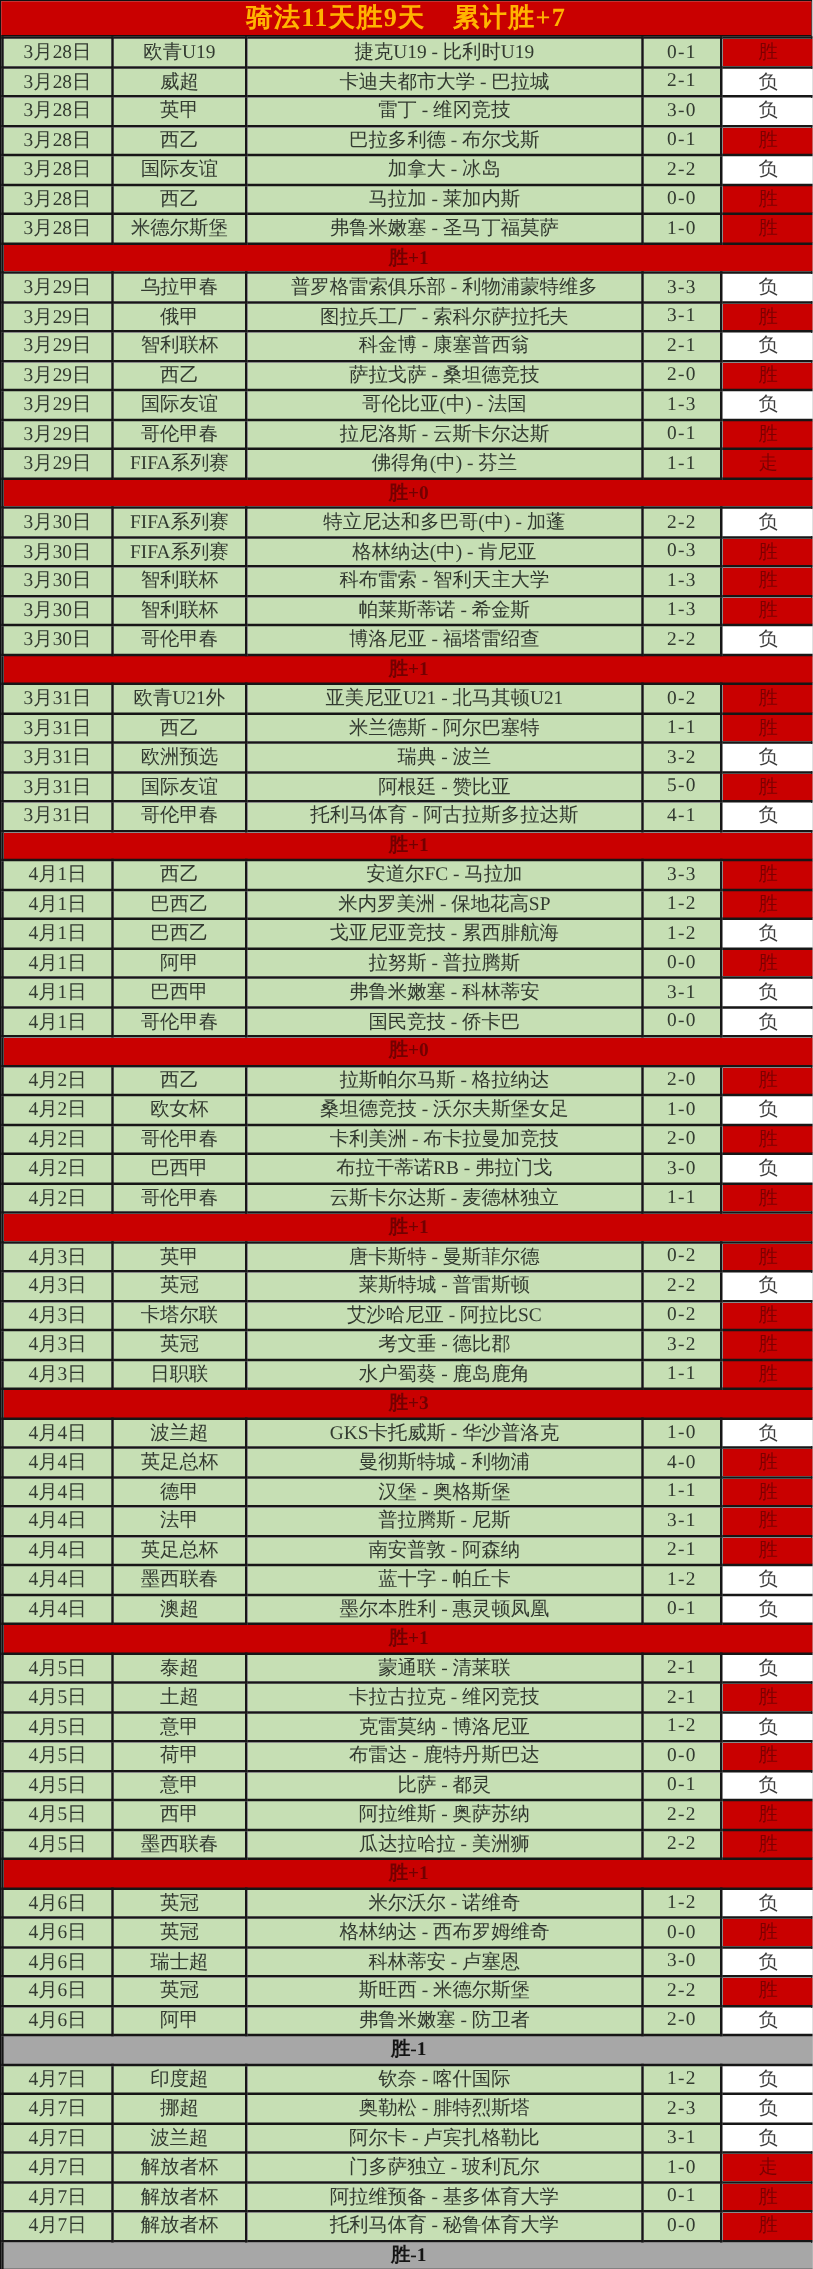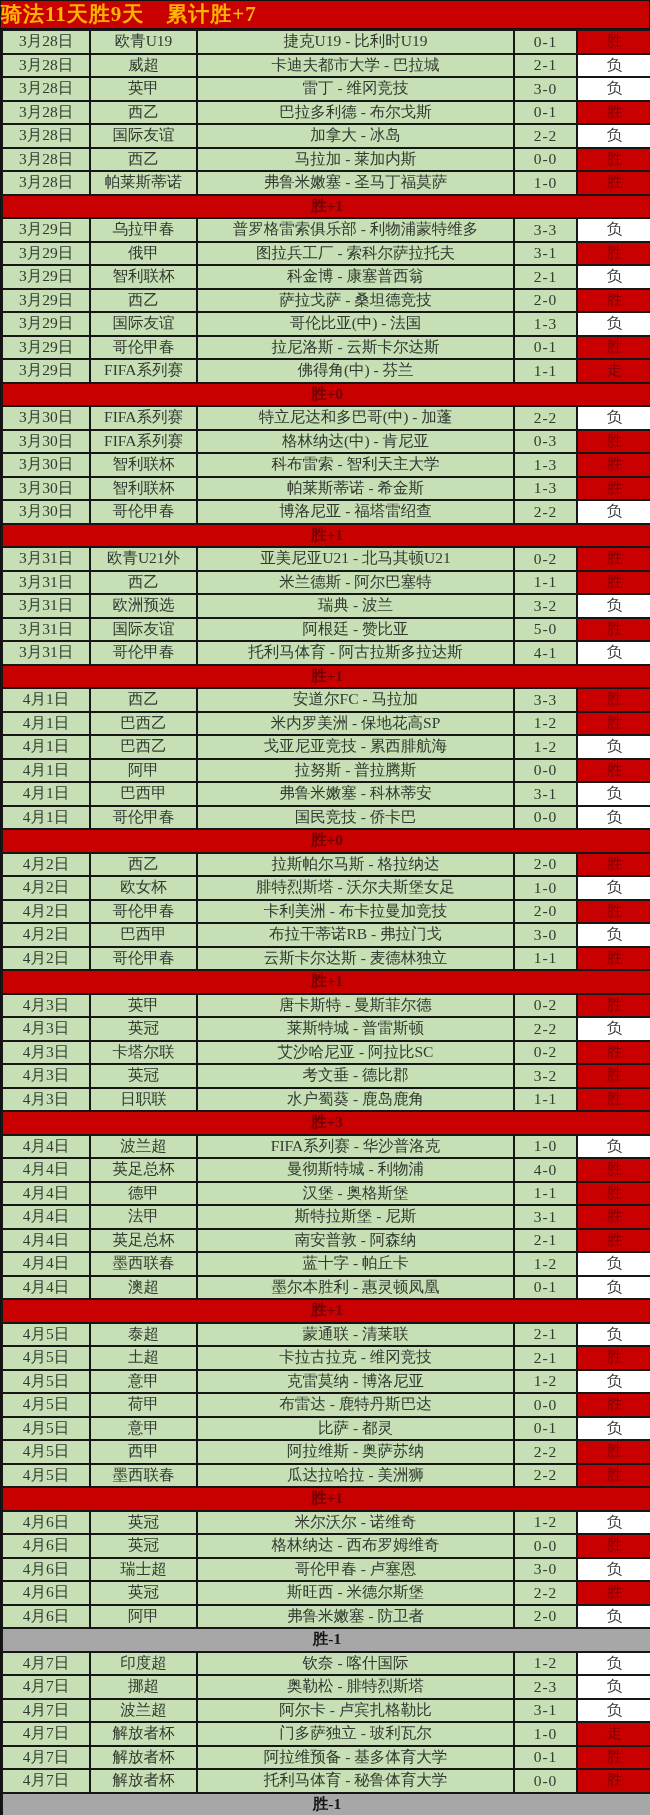--- a/index.html
+++ b/index.html
@@ -9,20 +9,21 @@
     border:1px solid #111;
     box-sizing:border-box;
   }
   .title-bar{
     height:27px;
     line-height:27px;
     background:#c90000;
     color:#ffb400;
     font-size:21px;
     font-weight:bold;
+    text-align:center;
     letter-spacing:1px;
     border-bottom:1px solid #111;
   }
   table.results{
     width:100%;
     border-collapse:collapse;
     table-layout:fixed;
   }
   table.results td{
     height:23.5px;
@@ -103,21 +104,21 @@
         </tr>
         <tr>
           <td class="c-date">3月28日</td>
           <td class="c-league">西乙</td>
           <td class="c-match">马拉加 - 莱加内斯</td>
           <td class="c-score">0-0</td>
           <td class="c-result win">胜</td>
         </tr>
         <tr>
           <td class="c-date">3月28日</td>
-          <td class="c-league">帕莱斯蒂诺</td>
+          <td class="c-league">米德尔斯堡</td>
           <td class="c-match">弗鲁米嫩塞 - 圣马丁福莫萨</td>
           <td class="c-score">1-0</td>
           <td class="c-result win">胜</td>
         </tr>
         <tr class="sep red">
           <td class="sep-cell" colspan="5">胜+1</td>
         </tr>
         <tr>
           <td class="c-date">3月29日</td>
           <td class="c-league">乌拉甲春</td>
@@ -294,21 +295,21 @@
         <tr>
           <td class="c-date">4月2日</td>
           <td class="c-league">西乙</td>
           <td class="c-match">拉斯帕尔马斯 - 格拉纳达</td>
           <td class="c-score">2-0</td>
           <td class="c-result win">胜</td>
         </tr>
         <tr>
           <td class="c-date">4月2日</td>
           <td class="c-league">欧女杯</td>
-          <td class="c-match">腓特烈斯塔 - 沃尔夫斯堡女足</td>
+          <td class="c-match">桑坦德竞技 - 沃尔夫斯堡女足</td>
           <td class="c-score">1-0</td>
           <td class="c-result loss">负</td>
         </tr>
         <tr>
           <td class="c-date">4月2日</td>
           <td class="c-league">哥伦甲春</td>
           <td class="c-match">卡利美洲 - 布卡拉曼加竞技</td>
           <td class="c-score">2-0</td>
           <td class="c-result win">胜</td>
         </tr>
@@ -363,42 +364,42 @@
           <td class="c-match">水户蜀葵 - 鹿岛鹿角</td>
           <td class="c-score">1-1</td>
           <td class="c-result win">胜</td>
         </tr>
         <tr class="sep red">
           <td class="sep-cell" colspan="5">胜+3</td>
         </tr>
         <tr>
           <td class="c-date">4月4日</td>
           <td class="c-league">波兰超</td>
-          <td class="c-match">FIFA系列赛 - 华沙普洛克</td>
+          <td class="c-match">GKS卡托威斯 - 华沙普洛克</td>
           <td class="c-score">1-0</td>
           <td class="c-result loss">负</td>
         </tr>
         <tr>
           <td class="c-date">4月4日</td>
           <td class="c-league">英足总杯</td>
           <td class="c-match">曼彻斯特城 - 利物浦</td>
           <td class="c-score">4-0</td>
           <td class="c-result win">胜</td>
         </tr>
         <tr>
           <td class="c-date">4月4日</td>
           <td class="c-league">德甲</td>
           <td class="c-match">汉堡 - 奥格斯堡</td>
           <td class="c-score">1-1</td>
           <td class="c-result win">胜</td>
         </tr>
         <tr>
           <td class="c-date">4月4日</td>
           <td class="c-league">法甲</td>
-          <td class="c-match">斯特拉斯堡 - 尼斯</td>
+          <td class="c-match">普拉腾斯 - 尼斯</td>
           <td class="c-score">3-1</td>
           <td class="c-result win">胜</td>
         </tr>
         <tr>
           <td class="c-date">4月4日</td>
           <td class="c-league">英足总杯</td>
           <td class="c-match">南安普敦 - 阿森纳</td>
           <td class="c-score">2-1</td>
           <td class="c-result win">胜</td>
         </tr>
@@ -481,21 +482,21 @@
         <tr>
           <td class="c-date">4月6日</td>
           <td class="c-league">英冠</td>
           <td class="c-match">格林纳达 - 西布罗姆维奇</td>
           <td class="c-score">0-0</td>
           <td class="c-result win">胜</td>
         </tr>
         <tr>
           <td class="c-date">4月6日</td>
           <td class="c-league">瑞士超</td>
-          <td class="c-match">哥伦甲春 - 卢塞恩</td>
+          <td class="c-match">科林蒂安 - 卢塞恩</td>
           <td class="c-score">3-0</td>
           <td class="c-result loss">负</td>
         </tr>
         <tr>
           <td class="c-date">4月6日</td>
           <td class="c-league">英冠</td>
           <td class="c-match">斯旺西 - 米德尔斯堡</td>
           <td class="c-score">2-2</td>
           <td class="c-result win">胜</td>
         </tr>

